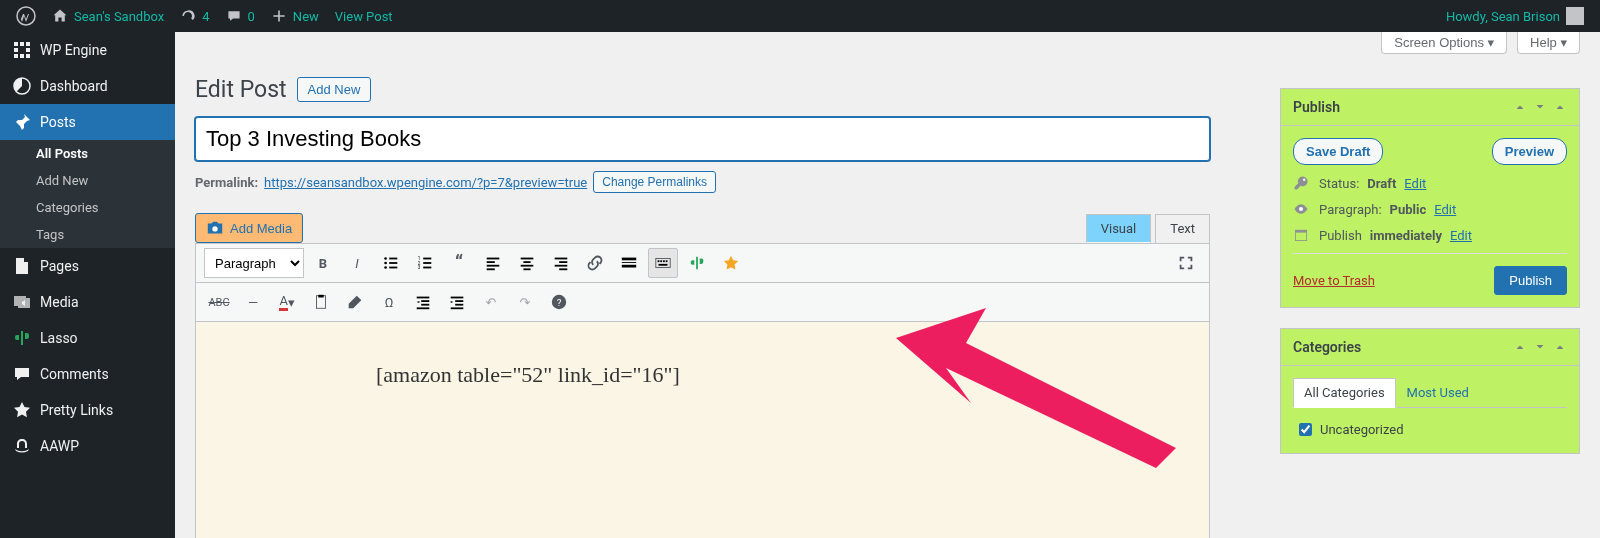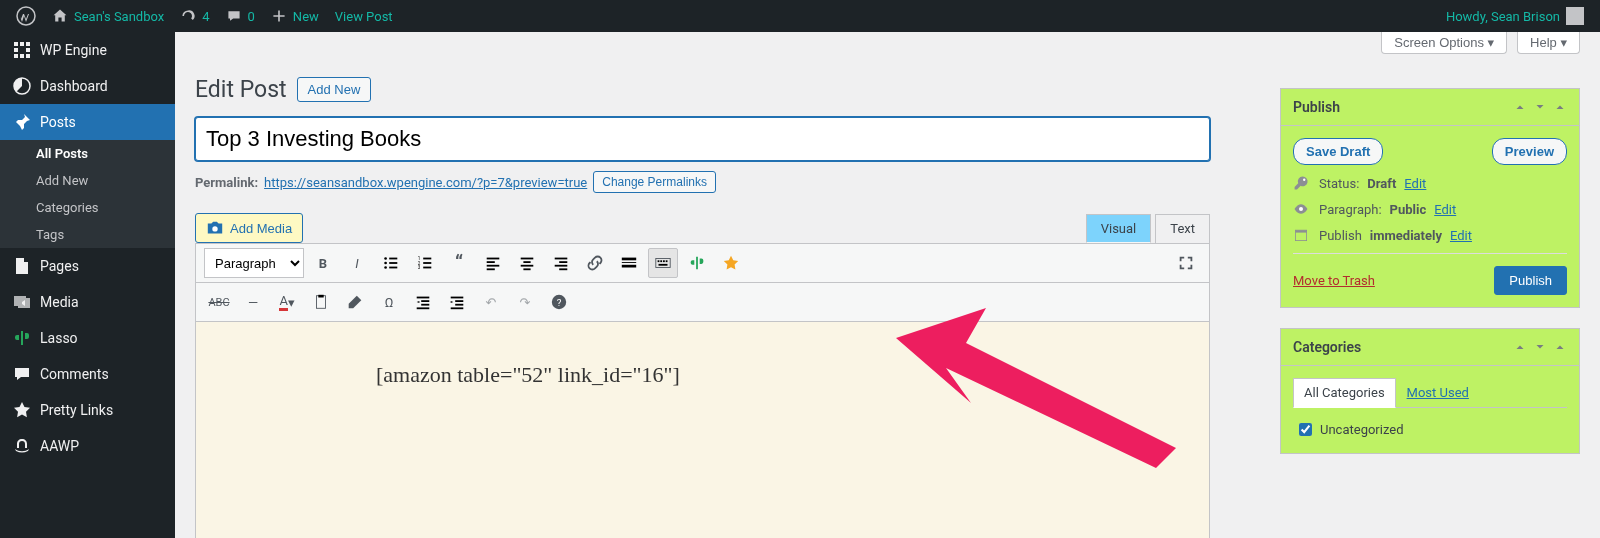--- a/index.html
+++ b/index.html
@@ -37,21 +37,21 @@
 
 
 .title-input { width: 1015px; font-size: 22px; padding: 8px 10px; border: 1px solid #8c8f94; border-radius: 3px; background: #fff; }
 .permalink-row { margin-top: 10px; font-size: 13px; color: #646970; display: flex; align-items: center; gap: 6px; }
 .permalink-row a { color: #2271b1; text-decoration: underline; }
 .small-btn { border: 1px solid #2271b1; color: #2271b1; background: #f6f7f7; padding: 3px 8px; border-radius: 3px; font-size: 12px; cursor: pointer; }
 
 
 .editor-wrap { margin-top: 20px; width: 1015px; }
 .media-row { display: flex; justify-content: space-between; align-items: flex-end; margin-bottom: 0; }
-.add-media-btn { border: 1px solid #2271b1; color: #2271b1; background: #fef9c3; padding: 5px 10px; border-radius: 3px; font-size: 13px; cursor: pointer; display: inline-flex; align-items: center; gap: 6px; }
+.add-media-btn { border: 1px solid #2271b1; color: #2271b1; background: #fdba74; padding: 5px 10px; border-radius: 3px; font-size: 13px; cursor: pointer; display: inline-flex; align-items: center; gap: 6px; }
 .editor-tabs { display: flex; }
 .editor-tab { border: 1px solid #c3c4c7; padding: 6px 14px; background: #f0f0f1; font-size: 13px; cursor: pointer; border-bottom: 0; margin-left: 4px; }
 .editor-tab.active { background: #7dd3fc; border-bottom: 1px solid #f6f7f7; }
 
 .toolbar { border: 1px solid #c3c4c7; background: #f6f7f7; padding: 4px 8px; display: flex; gap: 4px; align-items: center; flex-wrap: wrap; }
 .toolbar-row2 { border-top: 0; }
 .tb-btn { width: 30px; height: 30px; display: flex; align-items: center; justify-content: center; border-radius: 2px; cursor: pointer; color: #50575e; }
 .tb-btn.active { background: #e5e5e5; border: 1px solid #c3c4c7; }
 .tb-sel { height: 30px; border: 1px solid #c3c4c7; background: #fff; min-width: 100px; padding: 0 6px; font-size: 13px; }
 .tb-fullscreen { margin-left: auto; }
@@ -72,21 +72,21 @@
 .pub-icon { width: 18px; color: #8c8f94; }
 .pub-actions { display: flex; justify-content: space-between; margin-bottom: 4px; }
 .btn-outline { border: 1px solid #2271b1; color: #2271b1; background: #f6f7f7; padding: 5px 12px; border-radius: 12px; font-size: 13px; cursor: pointer; font-weight: bold; }
 .btn-primary { background: #2271b1; color: #fff; border: 1px solid #2271b1; padding: 6px 14px; border-radius: 3px; font-size: 13px; cursor: pointer; }
 .pub-footer { border-top: 1px solid #dcdcde; margin-top: 10px; padding-top: 12px; display: flex; justify-content: space-between; align-items: center; }
 .trash-link { color: #b32d2e; text-decoration: underline; cursor: pointer; }
 
 .cat-tabs { display: flex; border-bottom: 1px solid #c3c4c7; margin-bottom: 10px; }
 .cat-tab { padding: 6px 10px; font-size: 13px; border: 1px solid transparent; cursor: pointer; }
 .cat-tab.active { border: 1px solid #c3c4c7; border-bottom: 1px solid #fff; margin-bottom: -1px; background: #fff; }
-.cat-tab:not(.active) { color: #2271b1; text-decoration: underline; }
+.cat-tab:not(.active) { color: #2271b1; }
 .cat-item { display: flex; align-items: center; gap: 8px; padding: 4px 6px; }
 .cat-item input { accent-color: #2271b1; }
 
 svg { display: block; }
 </style>
 </head>
 <body>
 
 <div class="topbar">
   <div class="topbar-left">

